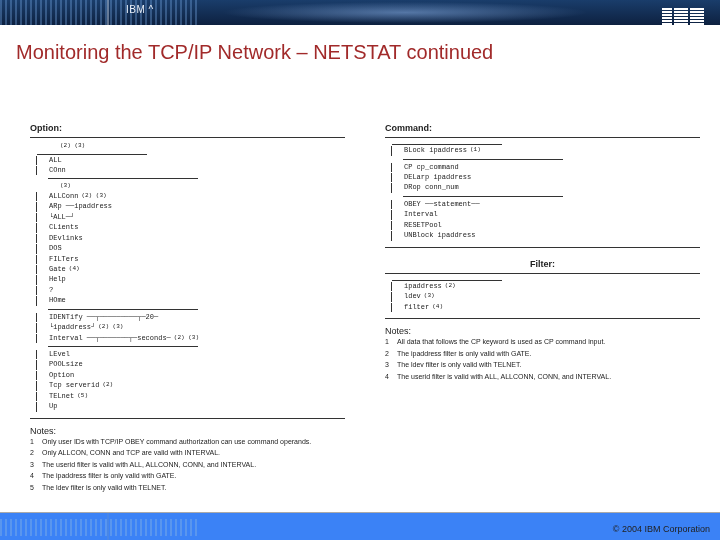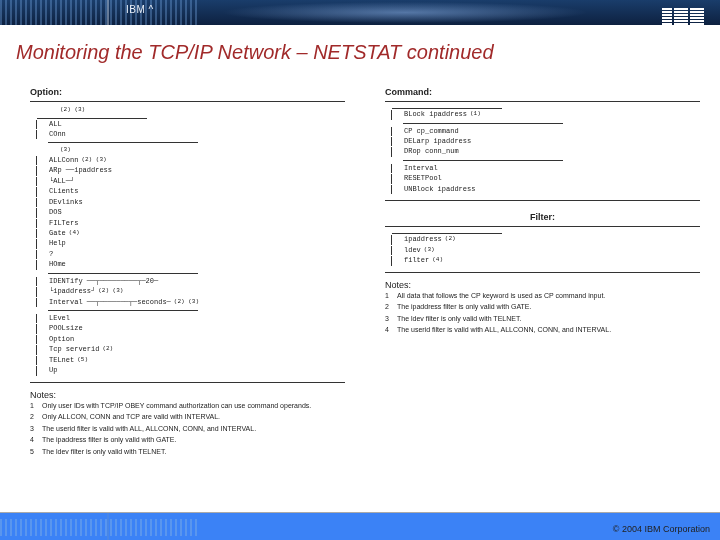--- a/index.html
+++ b/index.html
@@ -54,35 +54,35 @@
     right: 16px;
     top: 8px;
   }
 
   
   .title {
     padding: 16px 16px 6px 16px;
     font-size: 20px;
     color: #a12a2a;
     font-weight: 400;
-    font-style: italic;
   }
 
   
   .content {
     display: flex;
     padding: 10px 20px 0 30px;
     gap: 40px;
   }
   .col {
     flex: 1;
     font-family: "Courier New", monospace;
     font-size: 7px;
     color: #222;
     line-height: 1.35;
+    margin-top: 36px;
   }
   .section-label {
     font-family: Arial, sans-serif;
     font-size: 9px;
     font-weight: 700;
     margin: 6px 0 3px 0;
   }
   .syntax-box {
     border-top: 1px solid #333;
     border-bottom: 1px solid #333;
@@ -243,20 +243,21 @@
 
   <div class="col">
     <div class="section-label">Command:</div>
     <div class="syntax-box">
       <span class="opt top-rule"><span>BLock ipaddress</span><span class="sup">(1)</span></span>
       <div class="rail" style="width:160px; margin-left:12px"></div>
       <span class="opt"><span>CP cp_command</span></span>
       <span class="opt"><span>DELarp ipaddress</span></span>
       <span class="opt"><span>DRop conn_num</span></span>
       <div class="rail" style="width:160px; margin-left:12px"></div>
+      <span class="opt"><span>OBEY ──statement──</span></span>
       <span class="opt"><span>Interval</span></span>
       <span class="opt"><span>RESETPool</span></span>
       <span class="opt"><span>UNBlock ipaddress</span></span>
     </div>
 
     <div class="section-label" style="margin-top:10px;text-align:center;">Filter:</div>
     <div class="syntax-box">
       <span class="opt top-rule"><span>ipaddress</span><span class="sup">(2)</span></span>
       <span class="opt"><span>ldev</span><span class="sup">(3)</span></span>
       <span class="opt"><span>filter</span><span class="sup">(4)</span></span>

